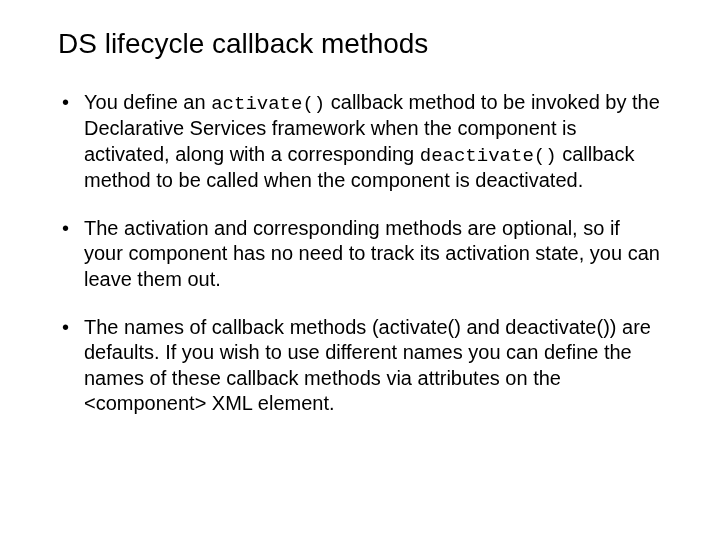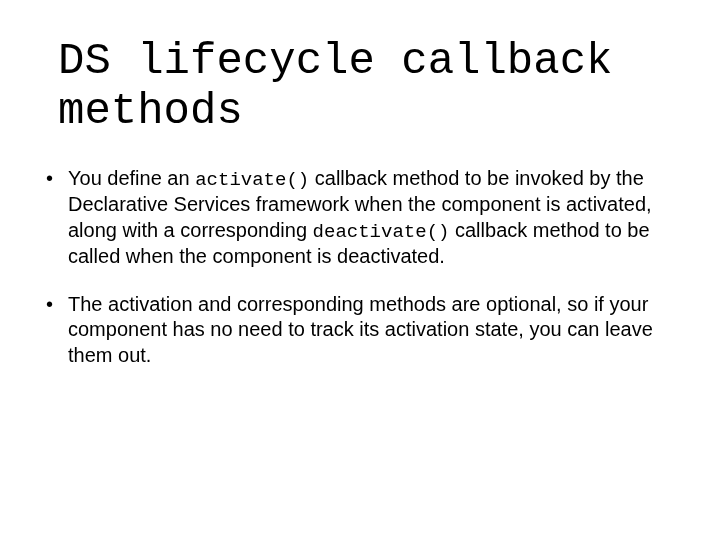--- a/index.html
+++ b/index.html
@@ -11,30 +11,29 @@
     font-family: Arial, Helvetica, sans-serif;
     color: #000000;
   }
   .slide {
     box-sizing: border-box;
     width: 720px;
     height: 540px;
     padding: 28px 40px 30px 40px;
   }
   .title {
-    font-size: 44px;
+    font-size: 28px;
     font-weight: normal;
-    margin: 8px 0 30px 18px;
+    margin: 0 0 30px 18px;
     letter-spacing: 0px;
-    font-family: Liberation Mono, monospace;
   }
   ul.bullets {
     list-style: none;
     padding: 0;
-    margin: 0;
+    margin: 16px;
   }
   ul.bullets > li {
     position: relative;
     padding-left: 28px;
     margin-bottom: 22px;
     font-size: 20px;
     line-height: 1.28;
   }
   ul.bullets > li::before {
     content: "•";
@@ -53,14 +52,17 @@
 
 <div class="slide">
   <h1 class="title">DS lifecycle callback methods</h1>
   <ul class="bullets">
     <li>
       <span>You define an </span><span class="mono">activate()</span><span> callback method to be invoked by the Declarative Services framework when the component is activated, along with a corresponding </span><span class="mono">deactivate()</span><span> callback method to be called when the component is deactivated.</span>
     </li>
     <li>
       <span>The activation and corresponding methods are optional, so if your component has no need to track its activation state, you can leave them out.</span>
     </li>
+    <li>
+      <span>The names of callback methods (activate() and deactivate()) are defaults. If you wish to use different names you can define the names of these callback methods via attributes on the &lt;component&gt; XML element.</span>
+    </li>
   </ul>
 </div>
 
 </body></html>

